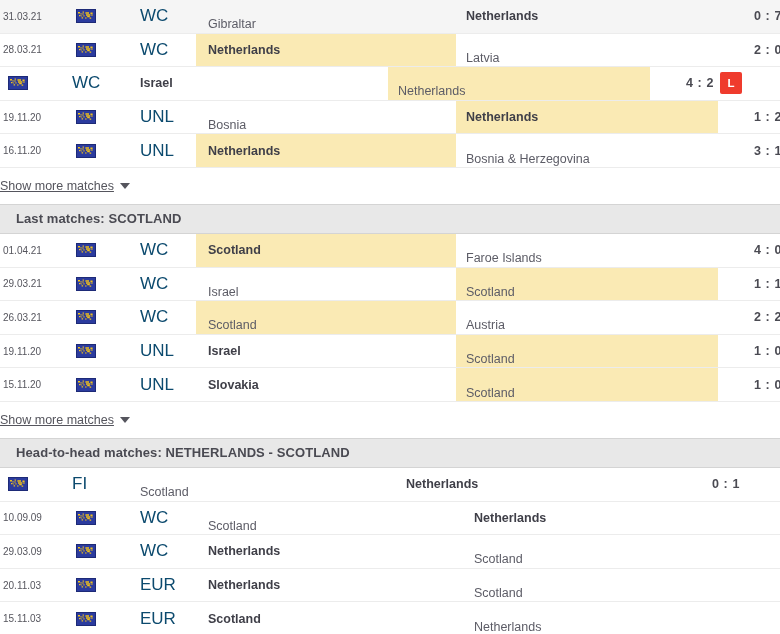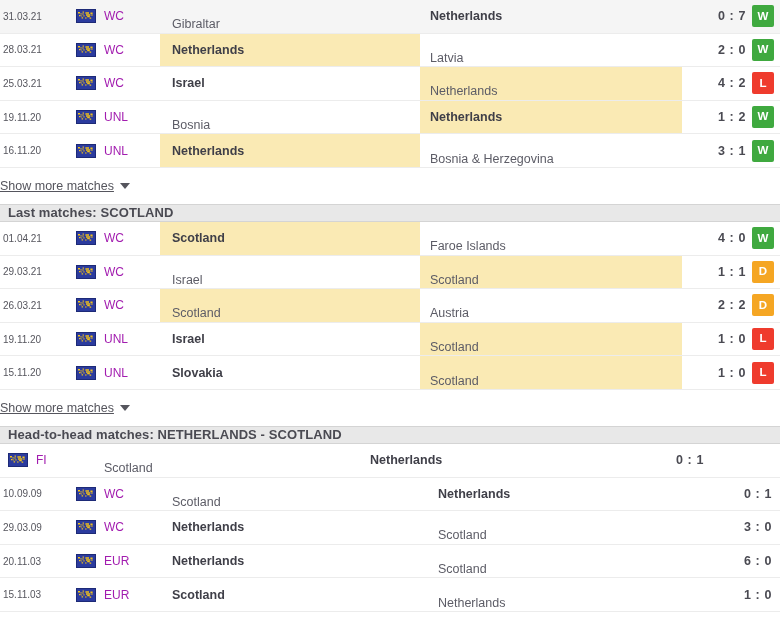--- a/index.html
+++ b/index.html
@@ -8,27 +8,27 @@
     margin: 0; padding: 0;
     width: 780px; height: 634px;
     background: #ffffff;
     font-family: "Liberation Sans", sans-serif;
     overflow: hidden;
   }
   #app { width: 780px; height: 634px; position: relative; background:#fff; }
 
   
   .section-head {
-    height: 18px;
+    height: 30px;
     background: #e8e8e8;
     border-top: 1px solid #d4d4d4;
     border-bottom: 1px solid #d4d4d4;
     display: flex;
     align-items: center;
-    padding-left: 8px;
+    padding-left: 16px;
     font-size: 13px;
     font-weight: bold;
     color: #4a4a52;
     letter-spacing: .1px;
   }
 
   
   .rows { width: 100%; }
   .row {
     position: relative;
@@ -50,22 +50,23 @@
     color: #55555d;
     font-size: 10px;
   }
   .c-flag {
     width: 36px; flex: 0 0 36px;
     display: flex; align-items: center; justify-content: center;
   }
   .c-comp {
     width: 56px; flex: 0 0 56px;
     display: flex; align-items: center;
-    color: #a21caf;
-    font-size: 12px;
+    color: #0c4a6e;
+    font-size: 17px;
+    margin-left: 36px;
   }
   .c-home {
     width: 260px; flex: 0 0 260px;
     display: flex; align-items: center;
     padding-left: 12px;
   }
   .c-away {
     width: 262px; flex: 0 0 262px;
     display: flex; align-items: center;
     padding-left: 10px;
@@ -186,21 +187,20 @@
         </div>
         <div class="c-away">
           <span class="team norm">Latvia</span>
         </div>
         <div class="c-score">2 : 0</div>
         <div class="c-badge">
           <span class="badge W">W</span>
         </div>
       </div>
       <div class="row">
-        <div class="c-date">25.03.21</div>
         <div class="c-flag">
           <span class="globe">
             <svg width="18" height="12" viewBox="0 0 18 12" xmlns="http://www.w3.org/2000/svg">
               <path fill="#f2c21a" d="M1 2h2v1.4H1zM3.4 3.2h1.2v1.2H3.4zM2 5h1.6v1.3H2zM4.2 5.6h1v1h-1zM5.6 1.6h1.3v1.2H5.6zM5.2 3.4h1.6v1.1H5.2zM6.4 5.2h1.1v1.2H6.4zM4.6 7.2h1.5v1.3H4.6zM8.4 2.2h3.6v1.6H8.4zM9 4.2h4.4v1.5H9zM10.2 6h2.6v1.3h-2.6zM13.4 2.6h2.2v1.3h-2.2zM14 4.4h1.8v1.2H14zM12.6 7.6h1.6v1.1h-1.6zM8 7.4h1.6v1.2H8z"></path>
             </svg>
           </span>
         </div>
         <div class="c-comp">WC</div>
         <div class="c-home">
           <span class="team bold">Israel</span>

